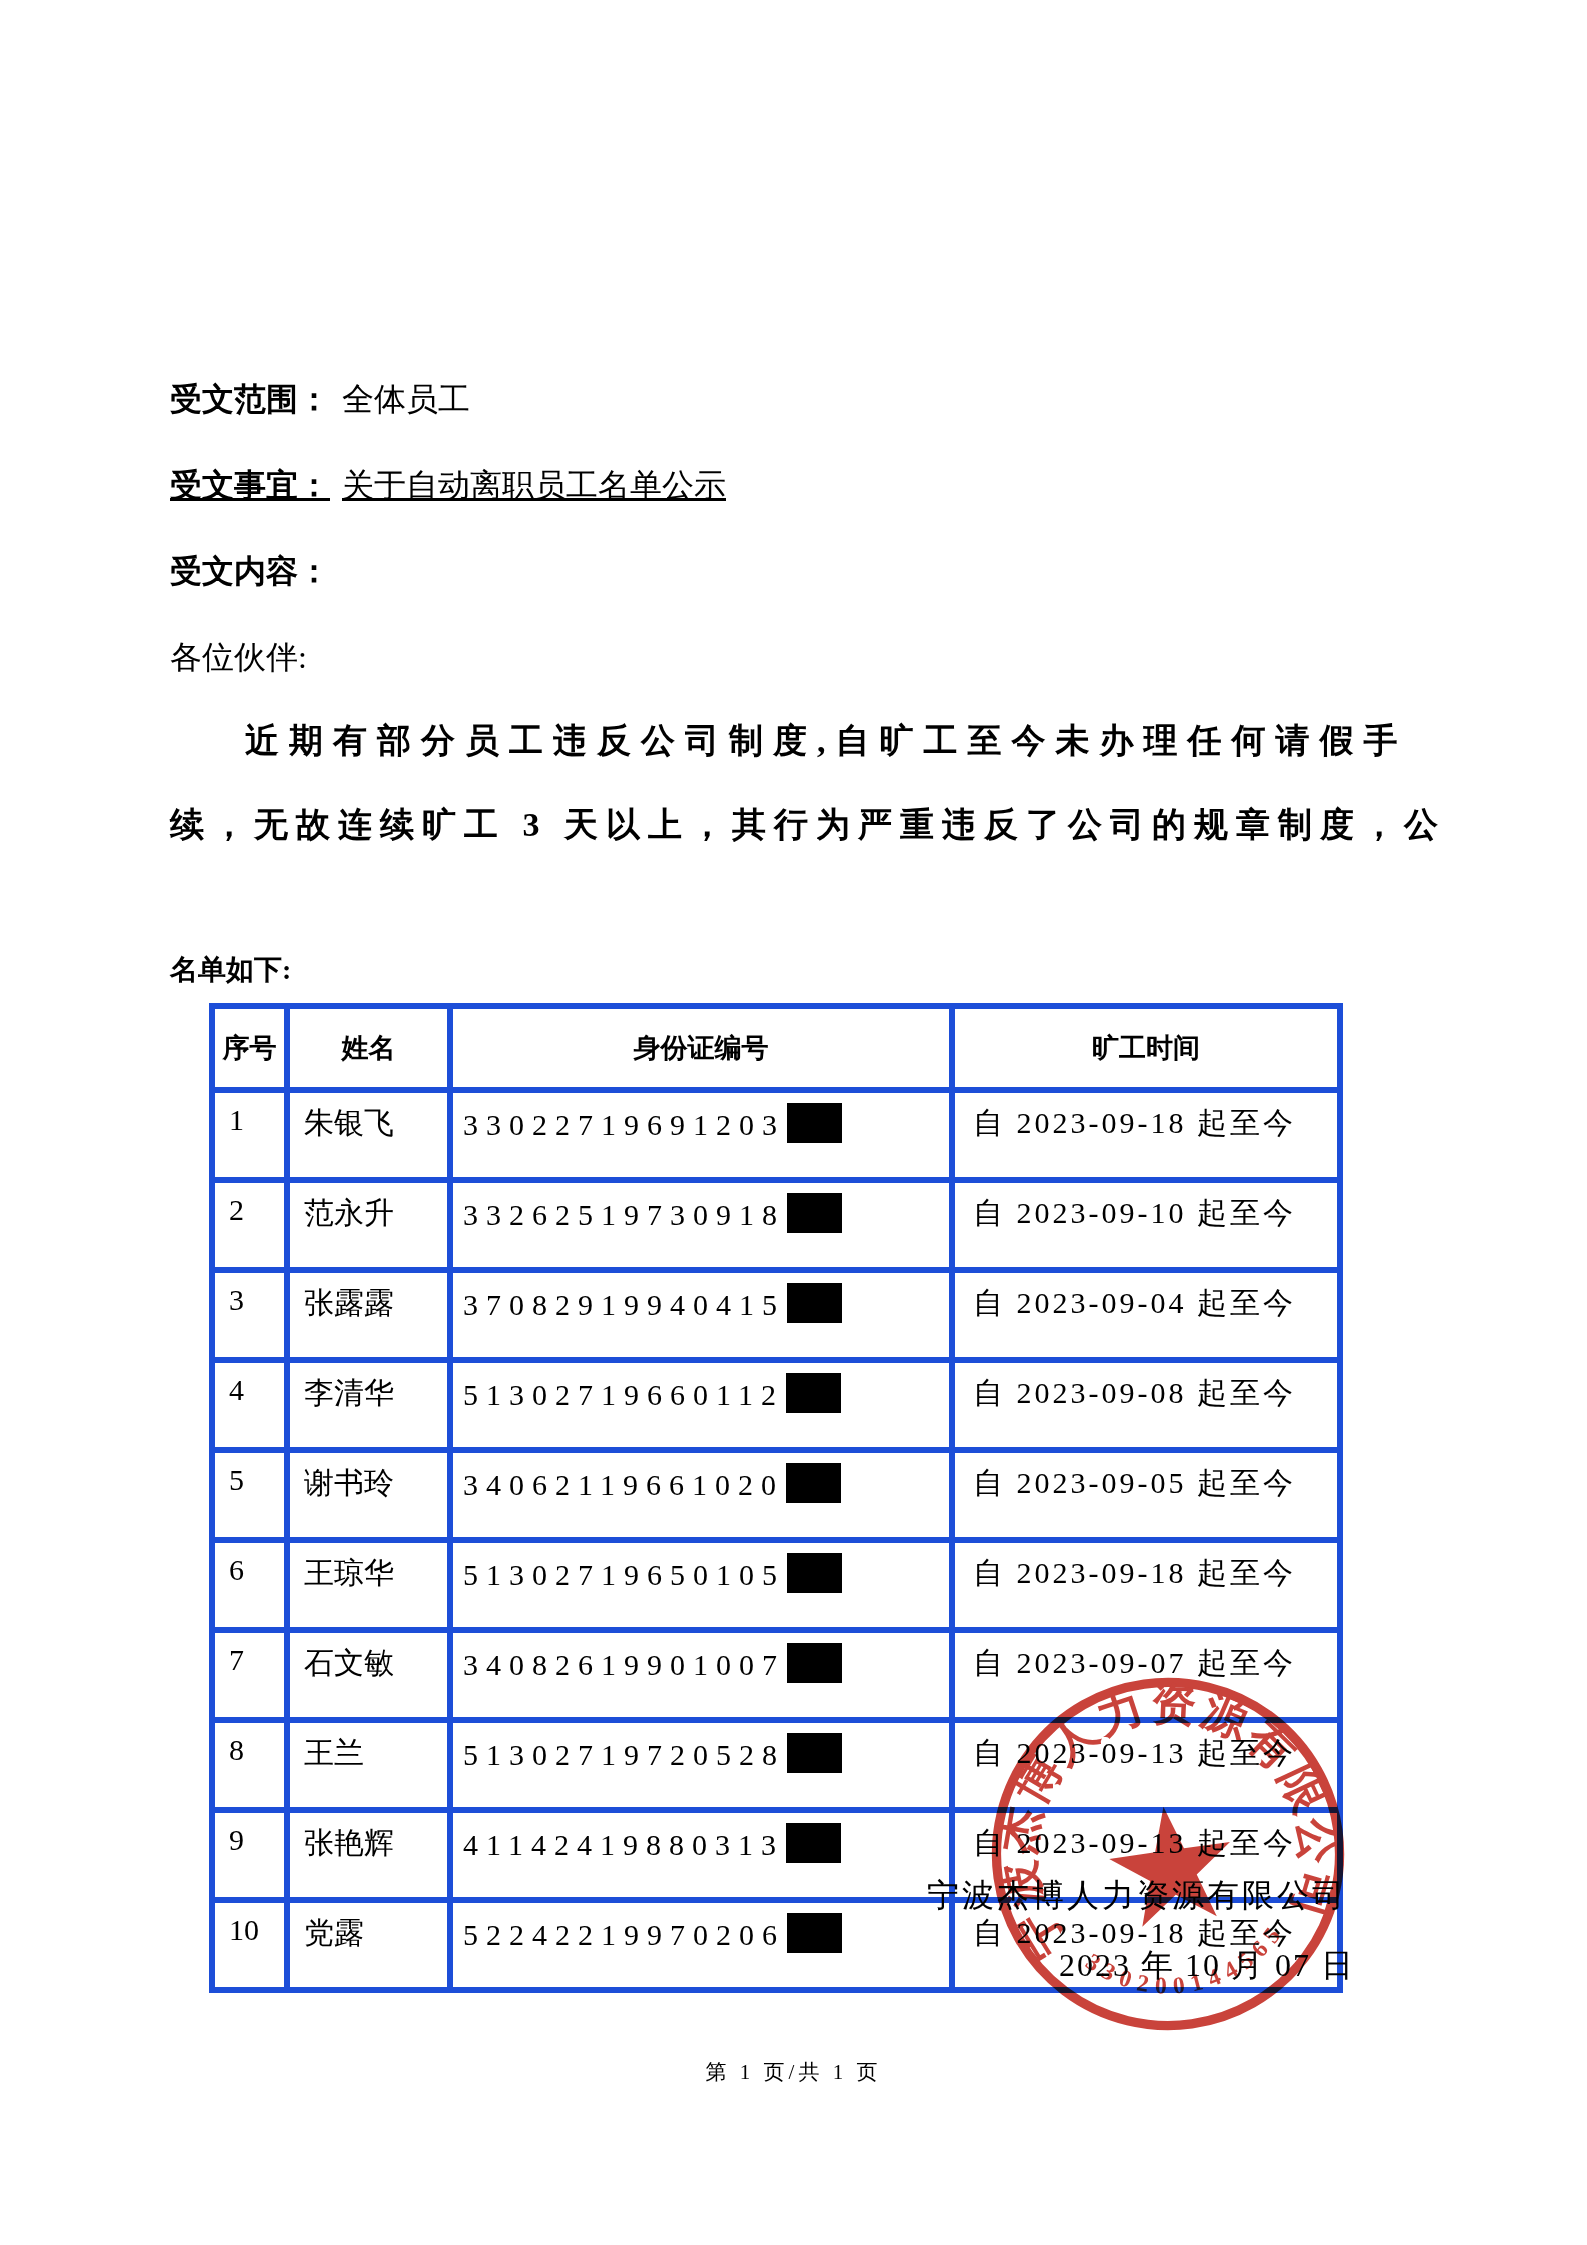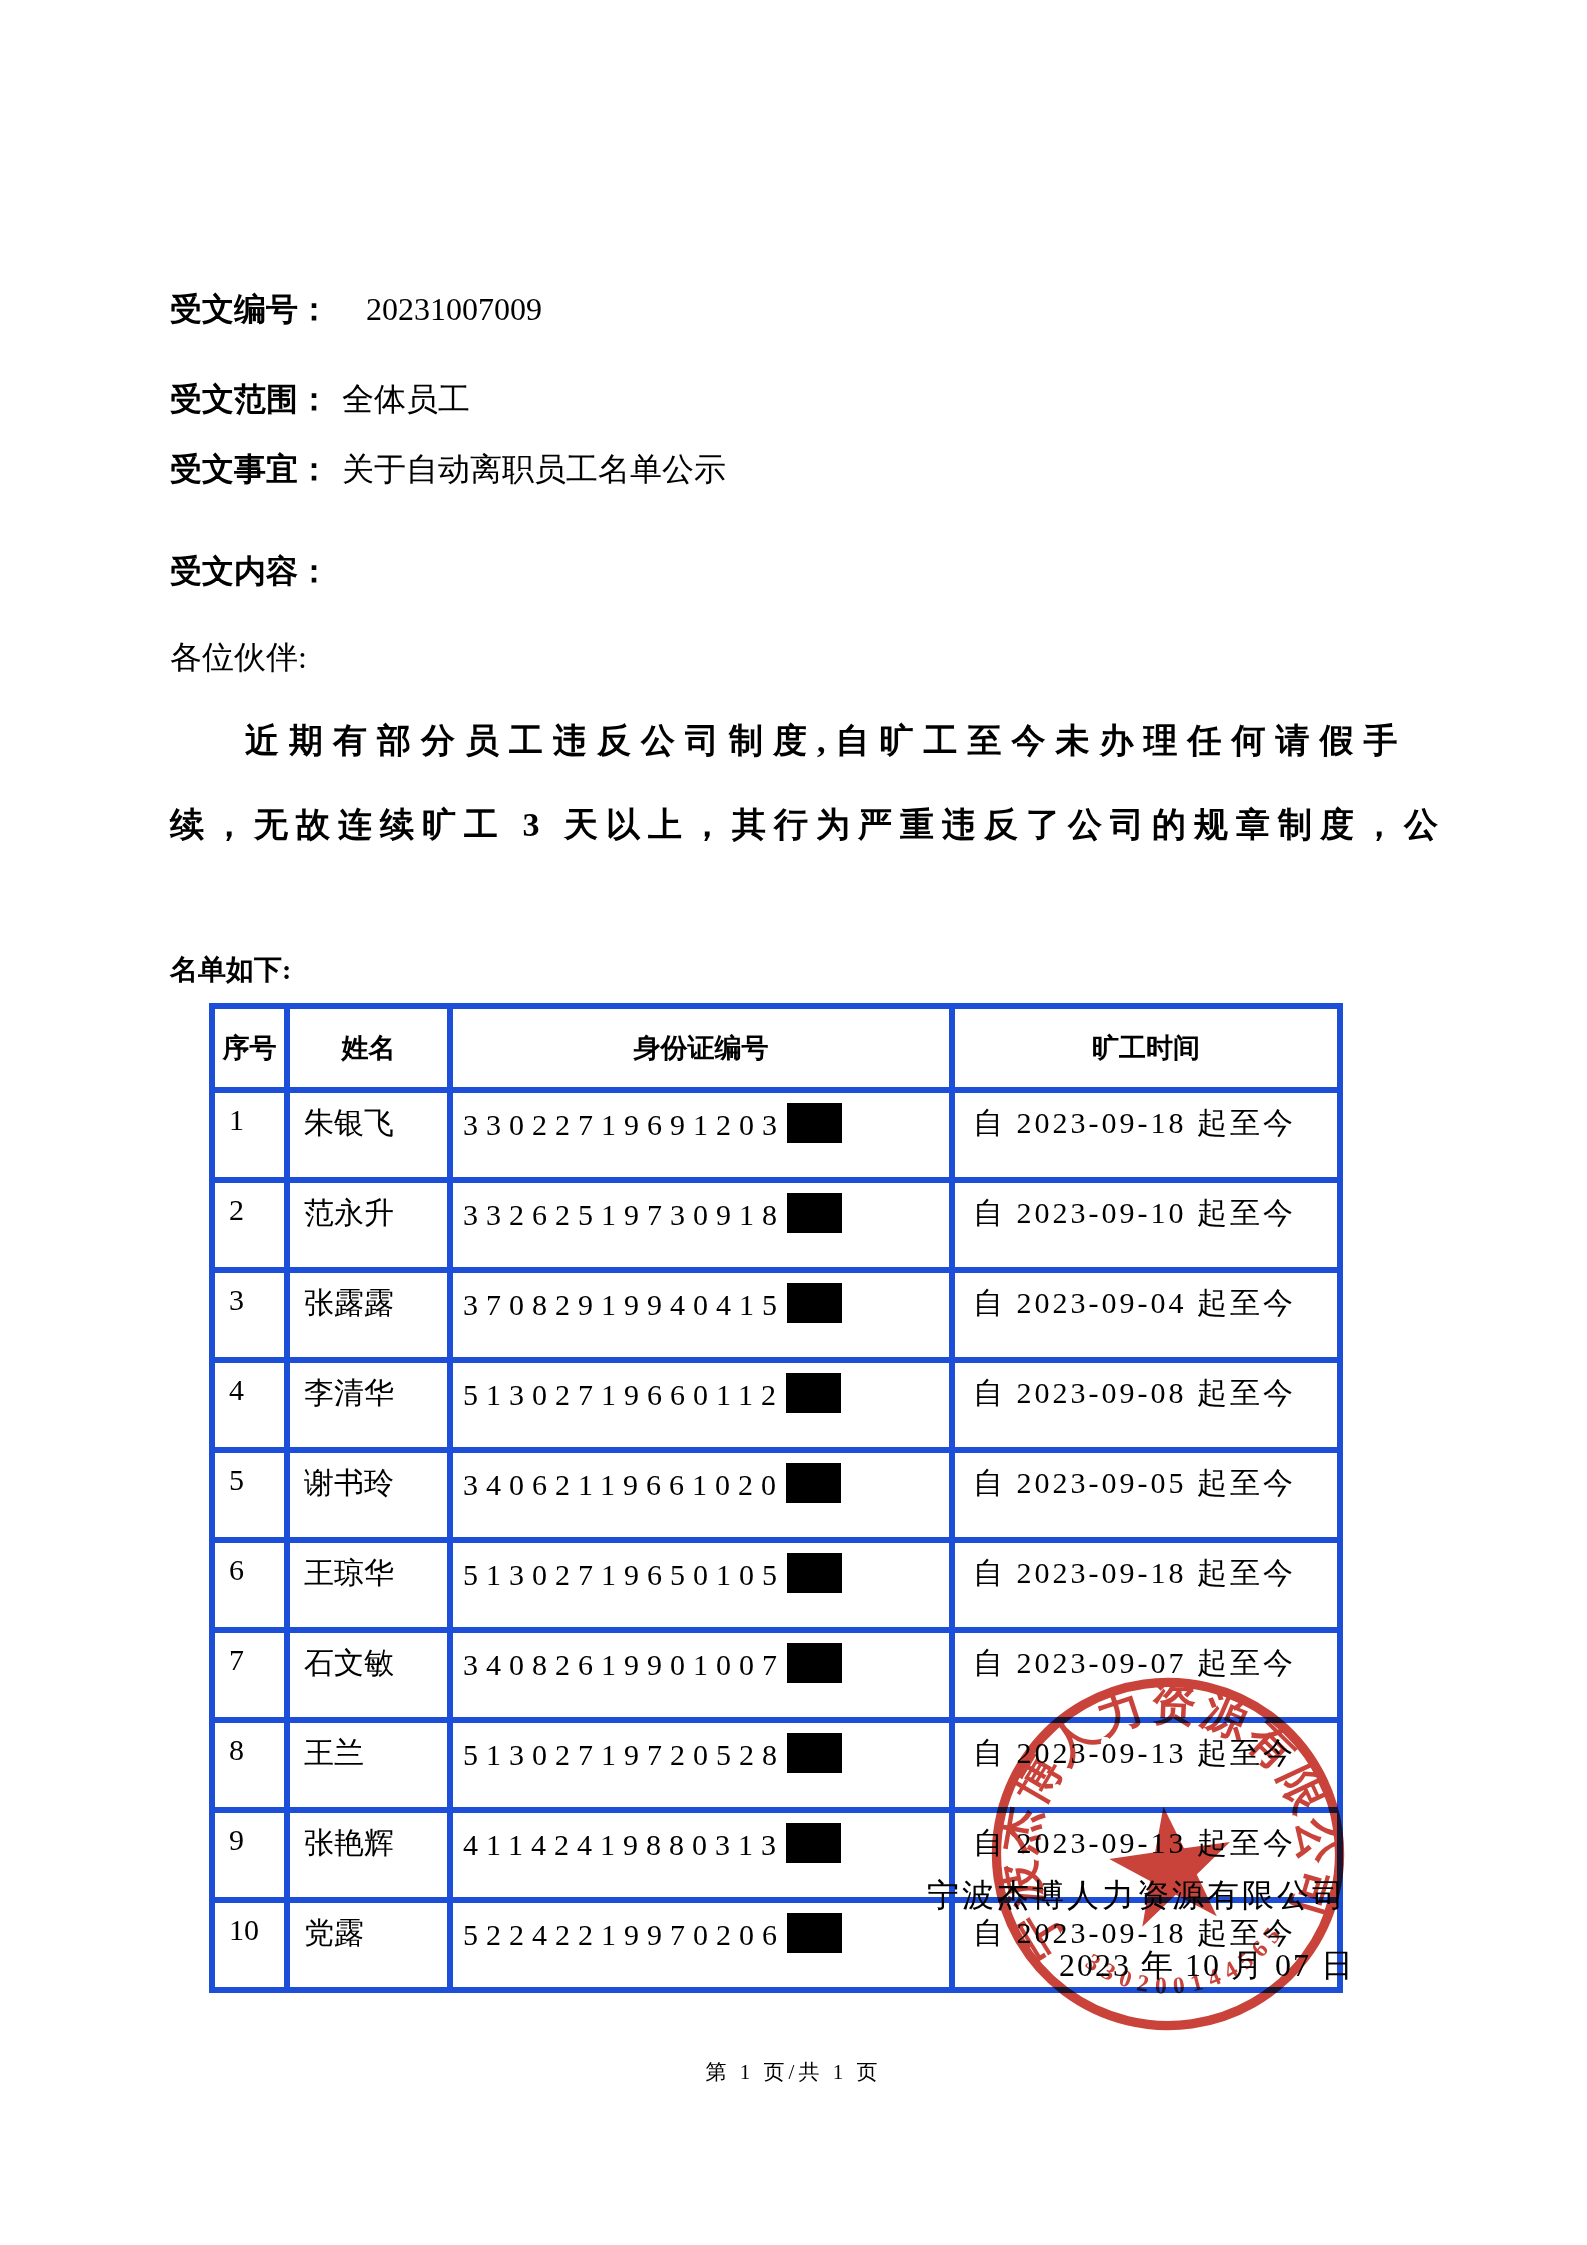--- a/index.html
+++ b/index.html
@@ -10,21 +10,21 @@
   }
   .title {
     position:absolute; top:192px; left:0; width:100%; text-align:center;
     font-size:49px; font-weight:700; letter-spacing:12px;
   }
   .fline { position:absolute; left:170px; font-size:32px; white-space:nowrap; }
   .fline .fl { font-weight:700; }
   .fline .fv { margin-left:12px; }
   .f1 { top:288px; } .f1 .fv { margin-left:36px; }
   .f2 { top:378px; }
-  .f3 { top:448px; }
+  .f3 { top:464px;text-decoration:underline; }
   .f4 { top:550px; }
   .salutation { position:absolute; left:170px; top:636px; font-size:32px; }
   .pline { position:absolute; font-size:34px; white-space:nowrap;font-weight:bold; }
   .p1 { top:718px; left:245px; letter-spacing:10px; }
   .p2 { top:802px; left:170px; letter-spacing:8px; }
   .p3 { top:886px; left:170px; letter-spacing:1px; }
   .list-intro { position:absolute; left:170px; top:951px; font-size:28px; font-weight:700; }
   table.roster {
     position:absolute; left:209px; top:1003px; width:1128px;
     border-collapse:collapse; table-layout:fixed;
@@ -55,23 +55,20 @@
     transform:rotate(-8deg); transform-origin:50% 50%;
     mix-blend-mode:multiply; opacity:0.93; pointer-events:none;
   }
 </style>
 </head>
 <body>
 
 <div class="page">
 
 
-  <div class="fline f1">
-    <span class="fl">受文编号：</span><span class="fv">20231007009</span>
-  </div>
   <div class="fline f2">
     <span class="fl">受文范围：</span><span class="fv">全体员工</span>
   </div>
   <div class="fline f3">
     <span class="fl">受文事宜：</span><span class="fv">关于自动离职员工名单公示</span>
   </div>
   <div class="fline f4">
     <span class="fl">受文内容：</span><span class="fv"></span>
   </div>
 

